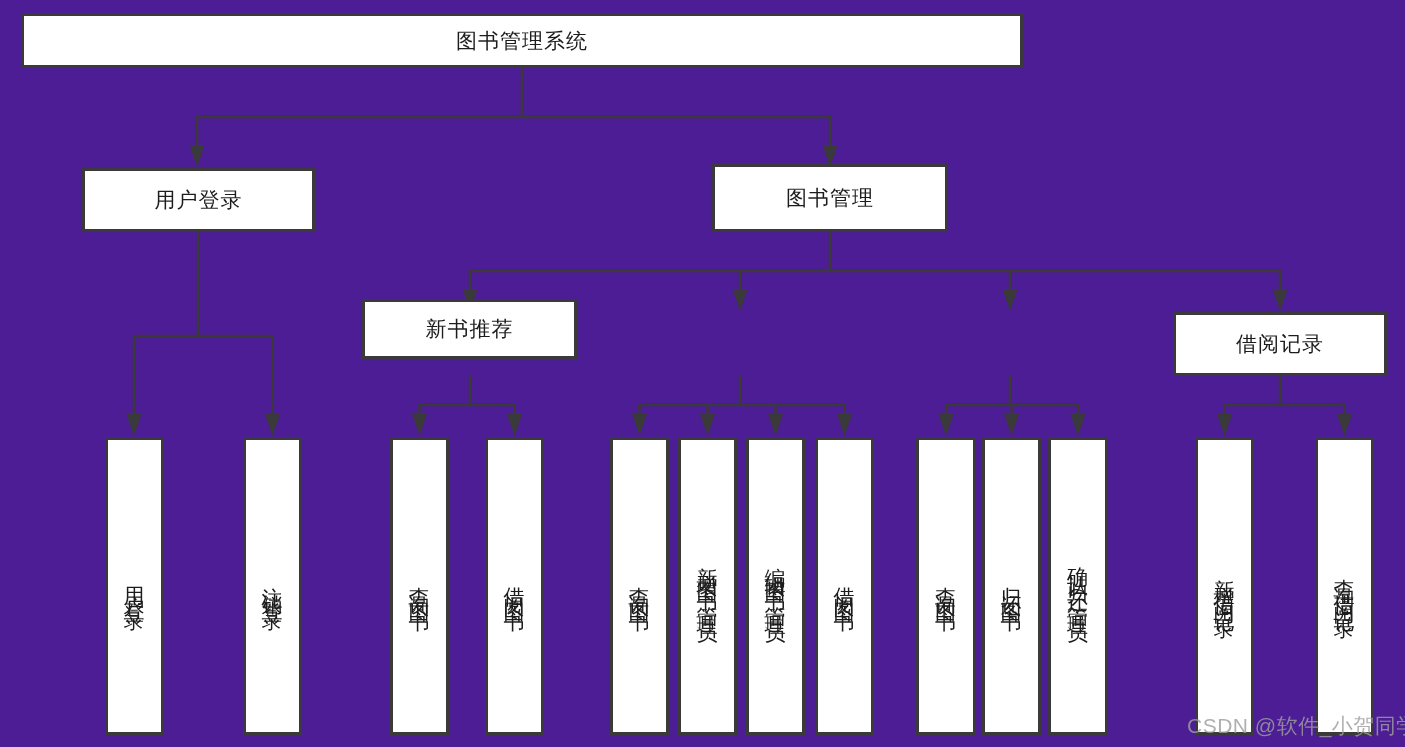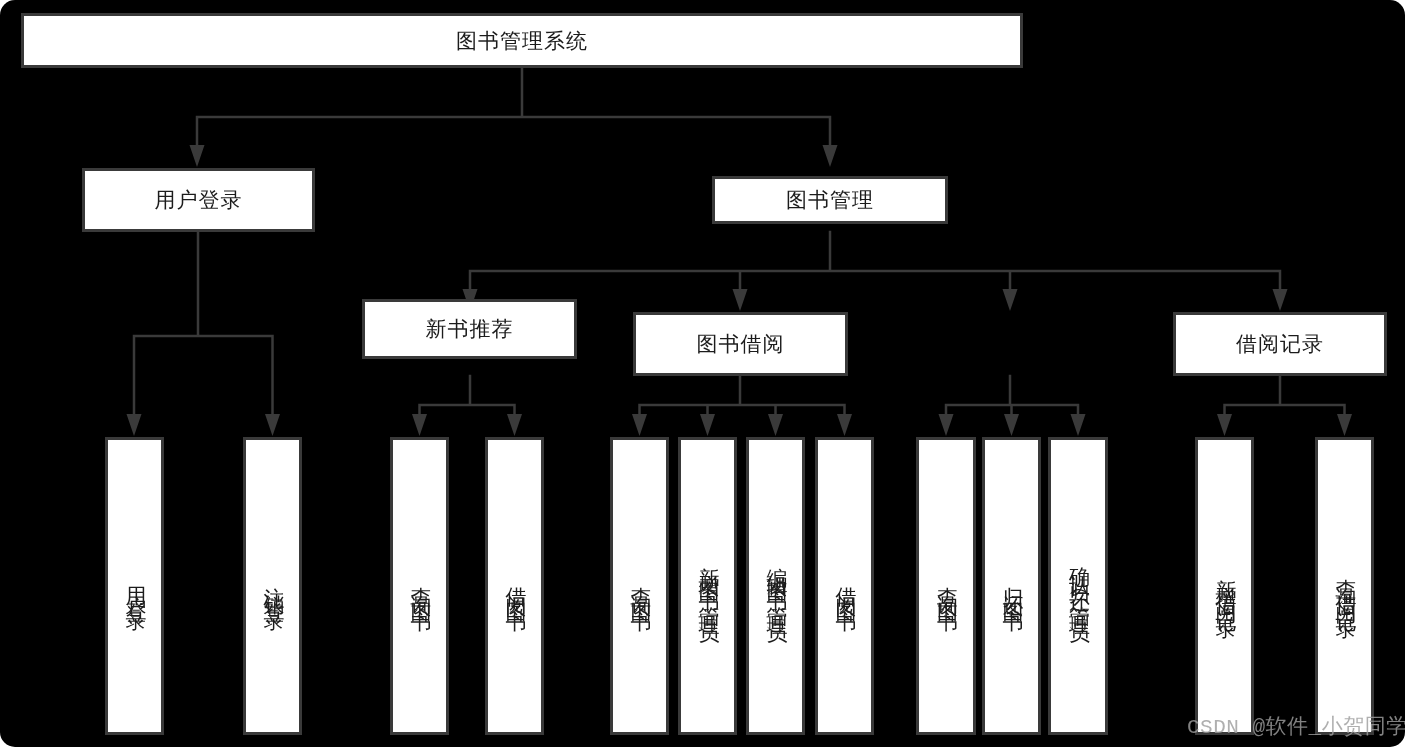--- a/index.html
+++ b/index.html
@@ -1,18 +1,18 @@
 <!DOCTYPE html>
 <html><head>
 <meta charset="utf-8">
 <style>
   html,body { margin:0; padding:0; background:#ffffff; }
   .stage {
-    position:relative; width:1405px; height:747px; background:#000000;
-    font-family:Liberation Mono, monospace; overflow:hidden;border-radius:15px;
+    position:relative; width:1405px; height:747px; background:#4c1d95;
+    font-family:Liberation Sans, sans-serif; overflow:hidden;
   }
   .wires { position:absolute; left:0; top:0; width:1405px; height:747px; z-index:0; }
   .box {
     position:absolute; box-sizing:border-box; background:#ffffff;
     border:3px solid #3a3a3a; display:flex; align-items:center; justify-content:center;
     color:#1c1c1c; z-index:1;
   }
   .hl { font-size:21px; letter-spacing:1px; white-space:nowrap; }
   .vl {
     writing-mode:vertical-rl; text-orientation:mixed;
@@ -72,29 +72,26 @@
     "></path>
   </svg>
 
   <div class="box" style="left:21px; top:13px; width:1002px; height:55px">
     <span class="hl">图书管理系统</span>
   </div>
 
   <div class="box" style="left:82px; top:168px; width:233px; height:64px">
     <span class="hl">用户登录</span>
   </div>
-  <div class="box" style="left:712px; top:176px; width:236px; height:48px">
+  <div class="box" style="left:712px; top:164px; width:236px; height:68px">
     <span class="hl">图书管理</span>
   </div>
 
   <div class="box" style="left:362px; top:299px; width:215px; height:60px">
     <span class="hl">新书推荐</span>
-  </div>
-  <div class="box" style="left:633px; top:312px; width:215px; height:64px">
-    <span class="hl">图书借阅</span>
   </div>
   <div class="box" style="left:1173px; top:312px; width:214px; height:64px">
     <span class="hl">借阅记录</span>
   </div>
 
   <div class="box" style="left:105px; top:437px; width:59px; height:298px">
     <span class="vl">用户登录</span>
   </div>
   <div class="box" style="left:243px; top:437px; width:59px; height:298px">
     <span class="vl">注销登录</span>

